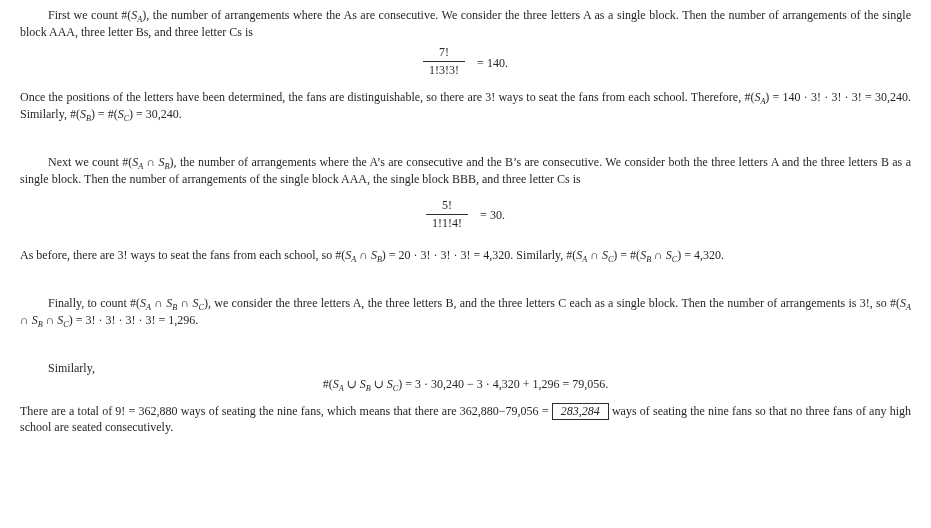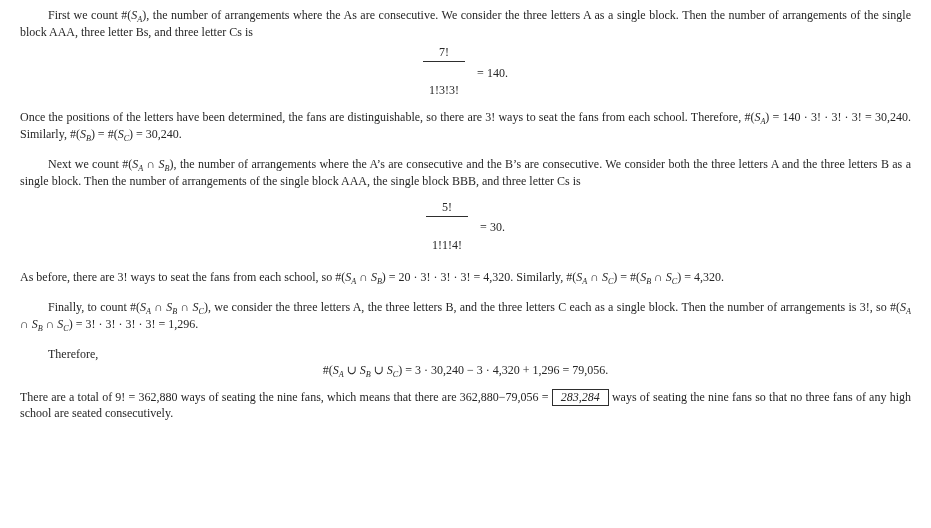--- a/index.html
+++ b/index.html
@@ -17,21 +17,21 @@
   .page{
     width:931px;height:528px;
     padding:8px 20px 0 20px;
     background:var(--bg);
     font-size:12px;
     line-height:1.27;
     text-align:justify;
   }
   .para{margin:0;}
   .indent{text-indent:28px;}
-  .gap-top{margin-top:13px;}
+  .gap-top{margin-top:31px;}
   
   .mi{font-style:italic;}
   .msub{font-style:italic;font-size:0.68em;vertical-align:-0.32em;}
   .boxed{
     display:inline-block;
     border:1.3px solid var(--rule);
     padding:0px 8px 1px 8px;
     line-height:1.18;
     text-indent:0;
     font-style:italic;
@@ -50,21 +50,20 @@
     margin-bottom:4px;
   }
   .fnum{
     display:block;
     border-bottom:1.4px solid var(--rule);
     padding:0 6px 1px 6px;
   }
   .fden{
     display:block;
     padding:1px 6px 0 6px;
-    margin-top:20px;
   }
   .eqrhs{margin-left:9px;}
 </style>
 </head>
 <body>
 
 <main class="page">
 
   <p class="para indent"><span>First we count #(</span><span class="mi">S</span><span class="msub">A</span><span>), the number of arrangements where the As are consecutive. We consider the three letters A as a single block. Then the number of arrangements of the single block AAA, three letter Bs, and three letter Cs is</span></p>
 
@@ -85,19 +84,19 @@
       <span class="fnum">5!</span>
       <span class="fden">1!1!4!</span>
     </span>
     <span class="eqrhs">= 30.</span>
   </div>
 
   <p class="para"><span>As before, there are 3! ways to seat the fans from each school, so #(</span><span class="mi">S</span><span class="msub">A</span><span> ∩ </span><span class="mi">S</span><span class="msub">B</span><span>) = 20 · 3! · 3! · 3! = 4,320. Similarly, #(</span><span class="mi">S</span><span class="msub">A</span><span> ∩ </span><span class="mi">S</span><span class="msub">C</span><span>) = #(</span><span class="mi">S</span><span class="msub">B</span><span> ∩ </span><span class="mi">S</span><span class="msub">C</span><span>) = 4,320.</span></p>
 
   <p class="para indent gap-top"><span>Finally, to count #(</span><span class="mi">S</span><span class="msub">A</span><span> ∩ </span><span class="mi">S</span><span class="msub">B</span><span> ∩ </span><span class="mi">S</span><span class="msub">C</span><span>), we consider the three letters A, the three letters B, and the three letters C each as a single block. Then the number of arrangements is 3!, so #(</span><span class="mi">S</span><span class="msub">A</span><span> ∩ </span><span class="mi">S</span><span class="msub">B</span><span> ∩ </span><span class="mi">S</span><span class="msub">C</span><span>) = 3! · 3! · 3! · 3! = 1,296.</span></p>
 
-  <p class="para indent gap-top"><span>Therefore,</span></p>
+  <p class="para indent gap-top"><span>Similarly,</span></p>
 
   <div class="display-eq plain"><span>#(</span><span class="mi">S</span><span class="msub">A</span><span> ∪ </span><span class="mi">S</span><span class="msub">B</span><span> ∪ </span><span class="mi">S</span><span class="msub">C</span><span>) = 3 · 30,240 − 3 · 4,320 + 1,296 = 79,056.</span></div>
 
   <p class="para"><span>There are a total of 9! = 362,880 ways of seating the nine fans, which means that there are 362,880−79,056 = </span><span class="boxed">283,284</span><span> ways of seating the nine fans so that no three fans of any high school are seated consecutively.</span></p>
 
 </main>
 
 </body></html>

